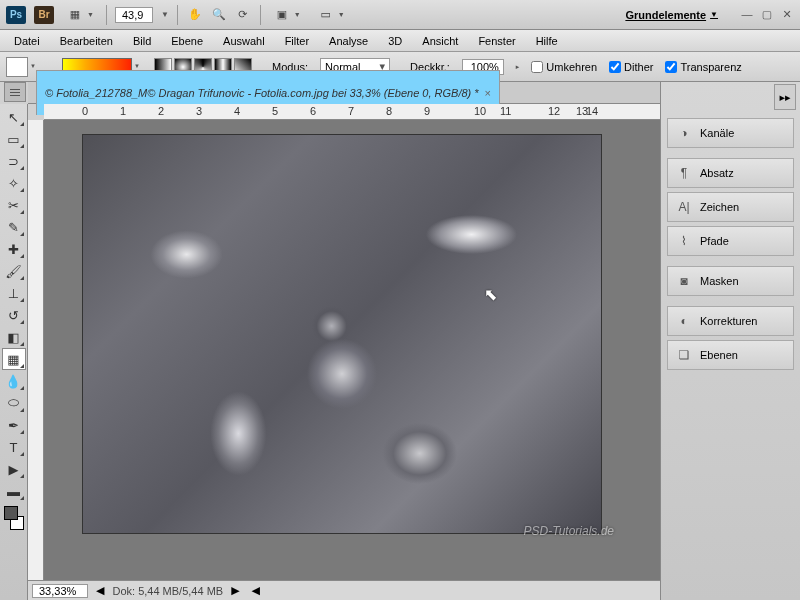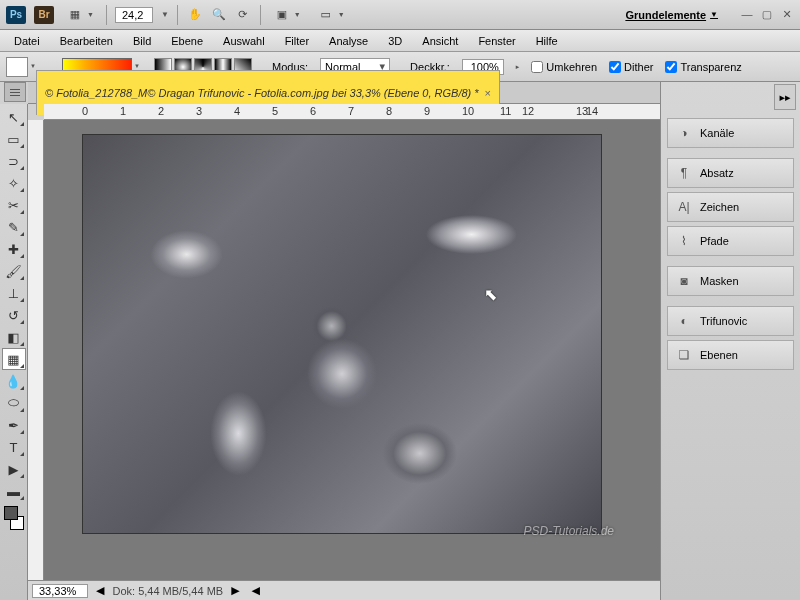--- a/index.html
+++ b/index.html
@@ -42,21 +42,21 @@
 .tabstrip::before { content:""; width:10px; height:1px; background:#555; box-shadow:0 -3px #555,0 3px #555; }
 .toolbox { width:28px; background:linear-gradient(#d8d8d8,#c4c4c4); border-right:1px solid #888; margin-top:22px; display:flex; flex-direction:column; align-items:center; padding-top:2px; }
 .tool { width:24px; height:22px; display:flex; align-items:center; justify-content:center; color:#333; font-size:13px; border:1px solid transparent; cursor:pointer; position:relative; }
 .tool.sel { background:#fff; border-color:#888; }
 .tool .tri { position:absolute; right:1px; bottom:1px; width:0; height:0; border-right:4px solid #444; border-top:4px solid transparent; }
 .colorswap { width:24px; height:30px; position:relative; margin-top:2px; }
 .cs-f { width:14px; height:14px; background:#555; border:1px solid #000; position:absolute; left:2px; top:2px; z-index:2; }
 .cs-b { width:14px; height:14px; background:#fff; border:1px solid #000; position:absolute; right:2px; bottom:4px; }
 .canvas-wrap { flex:1; display:flex; flex-direction:column; margin-top:0; }
 .doc-tab { height:22px; background:#cacaca; border-bottom:1px solid #888; display:flex; align-items:center; padding:0 8px; }
-.doc-tab-inner { background:#fde047; padding:16px 8px; border:1px solid #999; border-bottom:none; display:flex; align-items:center; gap:6px; font-style:italic; color:#333; }
+.doc-tab-inner { background:#7dd3fc; padding:16px 8px; border:1px solid #999; border-bottom:none; display:flex; align-items:center; gap:6px; font-style:italic; color:#333; }
 .doc-tab-inner .x { font-style:normal; color:#666; cursor:pointer; }
 .ruler-h { height:16px; background:#f0f0f0; border-bottom:1px solid #888; margin-left:16px; position:relative; font-size:8px; color:#333; }
 .ruler-h span { position:absolute; top:1px; }
 .canvas-row { flex:1; display:flex; overflow:hidden; }
 .ruler-v { width:16px; background:#f0f0f0; border-right:1px solid #888; }
 .canvas { flex:1; background:#7a7a7a; position:relative; overflow:hidden; }
 .img { position:absolute; left:38px; top:14px; width:520px; height:400px; background:
  radial-gradient(ellipse 60px 40px at 20% 30%,#e8e8ea 0%,#888890 40%,transparent 60%),
  radial-gradient(ellipse 50px 50px at 50% 60%,#d0d0d4 0%,#70707a 50%,transparent 70%),
  radial-gradient(ellipse 70px 30px at 75% 25%,#f0f0f2 0%,#909098 45%,transparent 65%),
@@ -81,21 +81,21 @@
 <body>
 
 <div class="topbar">
   <div class="ps-icon">Ps</div>
   <div class="br-icon">Br</div>
   <div class="top-dd">
       <span class="ti">▦</span>
     </div>
   <div class="sep"></div>
   <div class="zoom-box">
-      <span>24,2</span>
+      <span>43,9</span>
     </div>
   <span style="font-size:8px;color:#555">▼</span>
   <div class="sep"></div>
   <div class="top-icons">
     <div class="ti">✋</div>
     <div class="ti">🔍</div>
     <div class="ti">⟳</div>
   </div>
   <div class="sep"></div>
   <div class="top-dd">
@@ -198,23 +198,23 @@
       <span style="left:38px">0</span>
       <span style="left:76px">1</span>
       <span style="left:114px">2</span>
       <span style="left:152px">3</span>
       <span style="left:190px">4</span>
       <span style="left:228px">5</span>
       <span style="left:266px">6</span>
       <span style="left:304px">7</span>
       <span style="left:342px">8</span>
       <span style="left:380px">9</span>
-      <span style="left:418px">10</span>
+      <span style="left:430px">10</span>
       <span style="left:456px">11</span>
-      <span style="left:478px">12</span>
+      <span style="left:504px">12</span>
       <span style="left:532px">13</span>
       <span style="left:542px">14</span>
     </div>
     <div class="canvas-row">
       <div class="ruler-v"></div>
       <div class="canvas">
         <div class="img"></div>
         <div class="cursor">⬉</div>
         <div class="wm">PSD-Tutorials.de</div>
       </div>
@@ -248,20 +248,20 @@
         <span>Pfade</span>
       </div>
     <div style="height:6px"></div>
     <div class="panel-tab">
         <div class="ico">◙</div>
         <span>Masken</span>
       </div>
     <div style="height:6px"></div>
     <div class="panel-tab">
         <div class="ico">◐</div>
-        <span>Trifunovic</span>
+        <span>Korrekturen</span>
       </div>
     <div class="panel-tab">
         <div class="ico">❏</div>
         <span>Ebenen</span>
       </div>
   </div>
 </div>
 
 </body></html>

